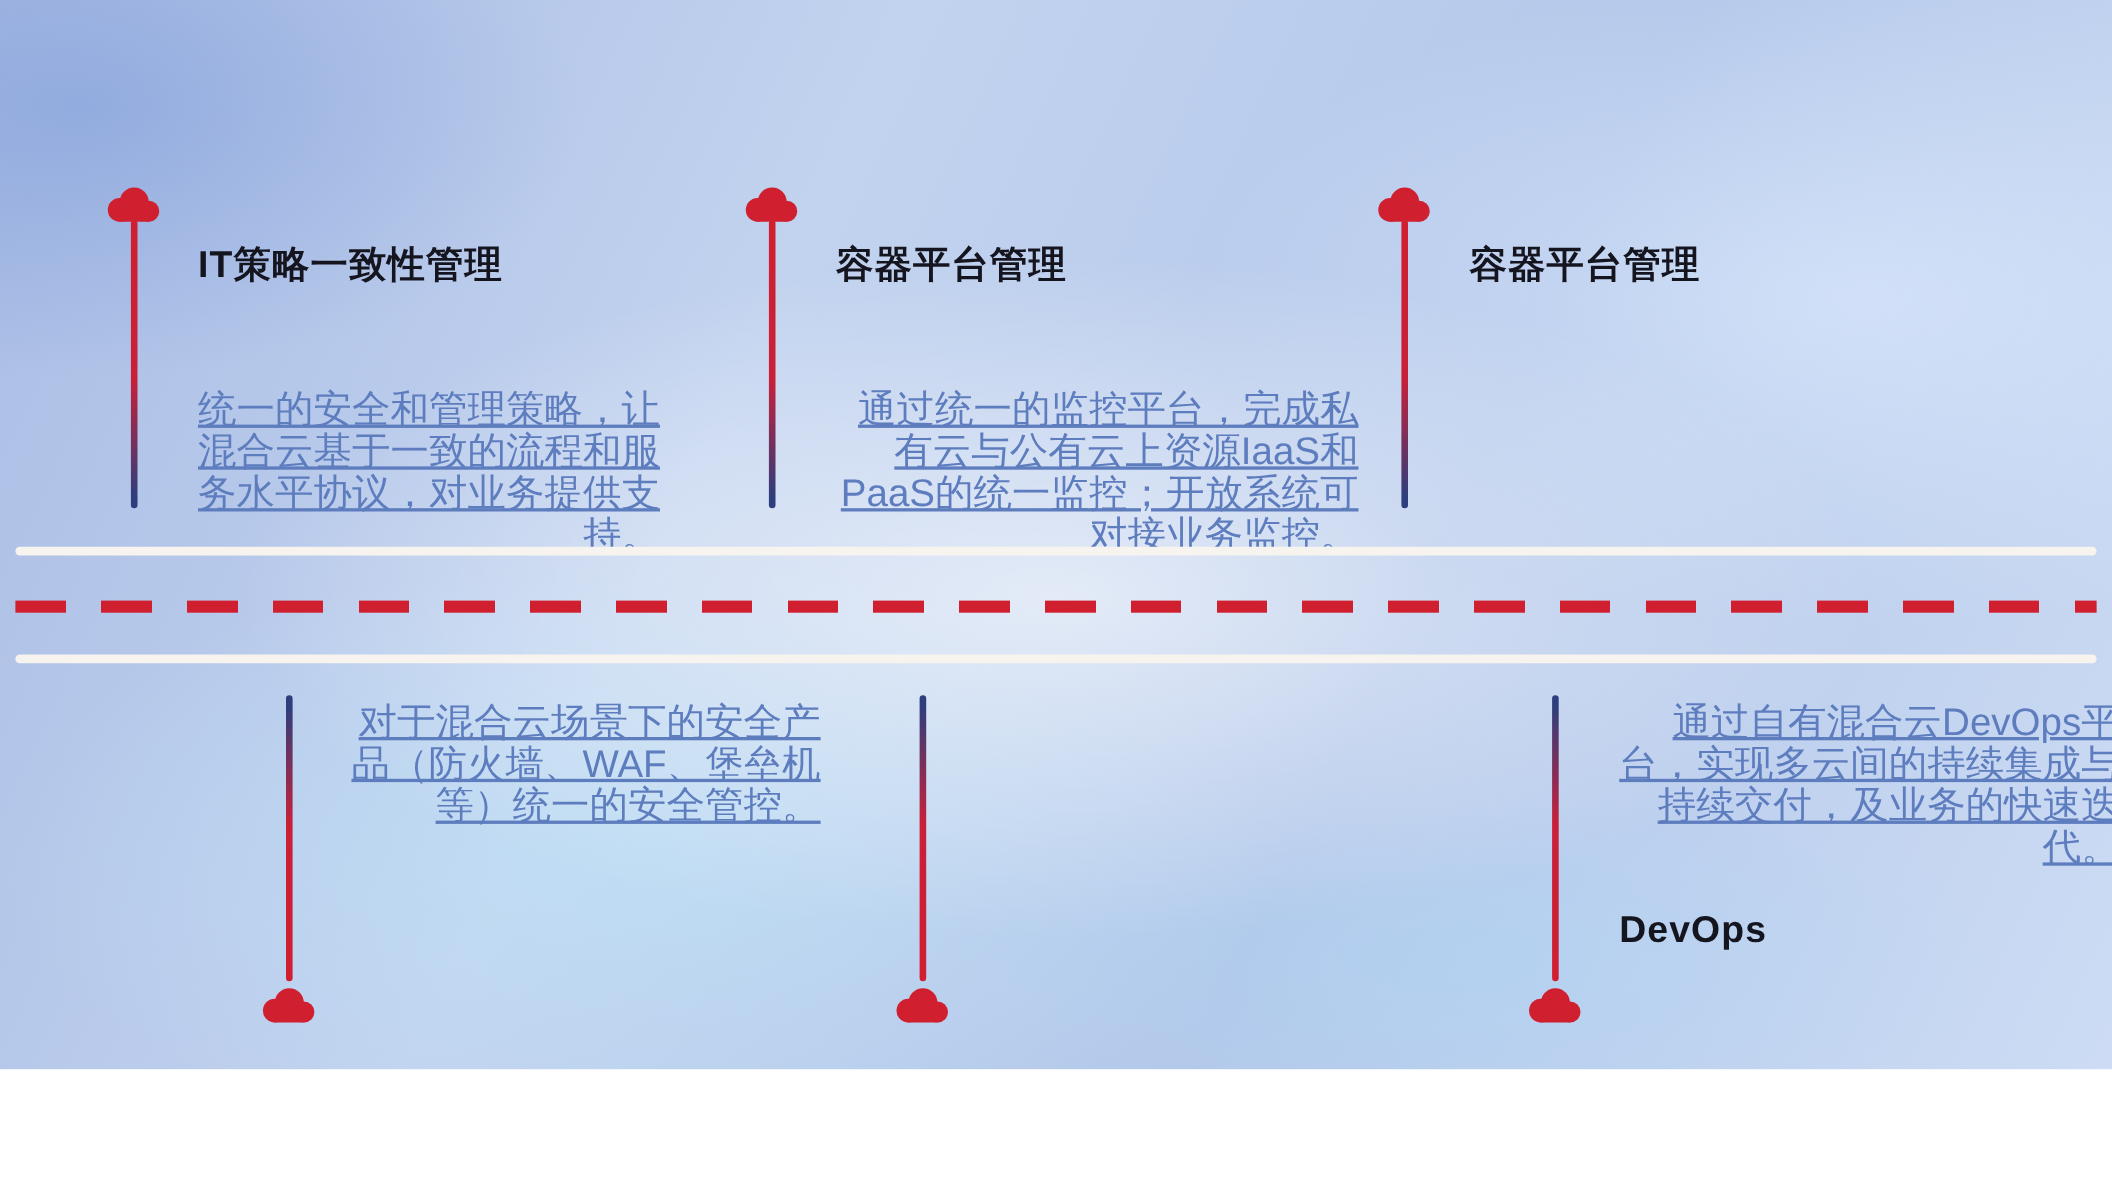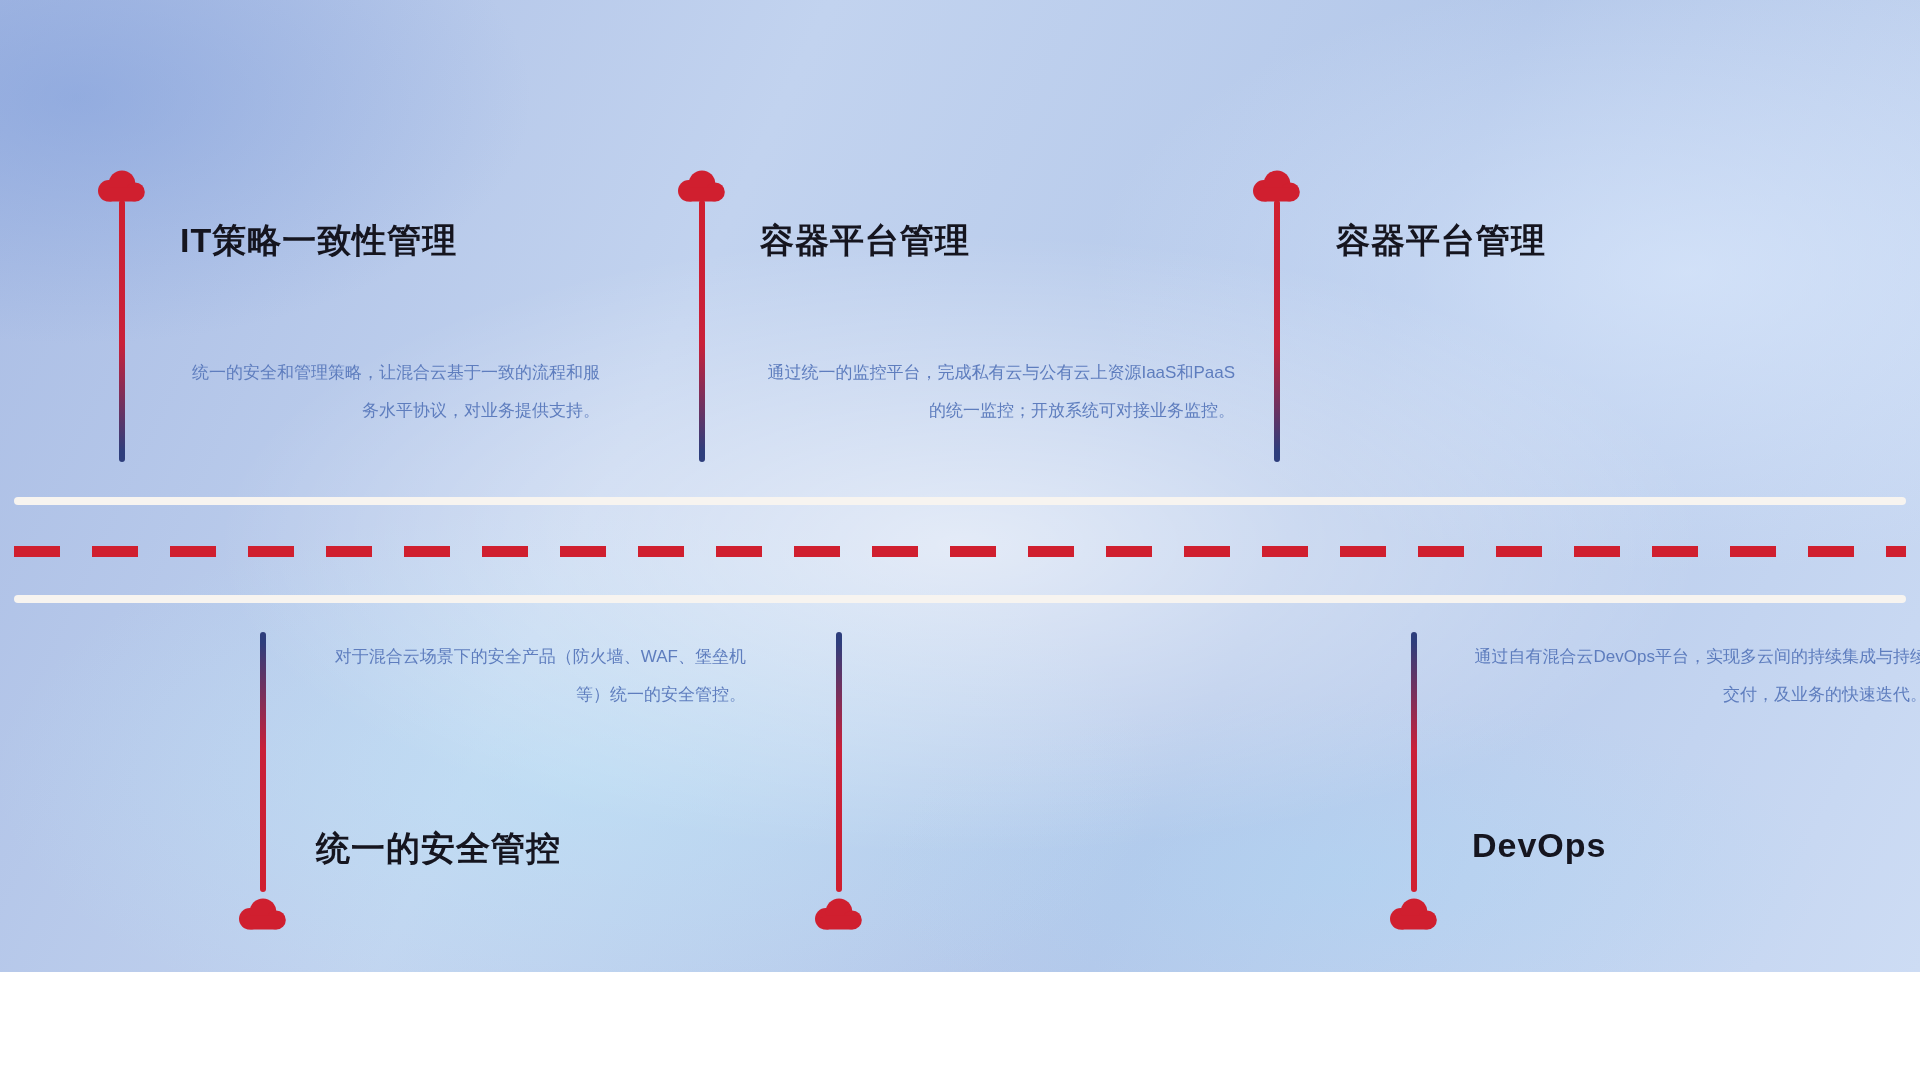--- a/index.html
+++ b/index.html
@@ -15,21 +15,21 @@
       radial-gradient(700px 380px at 4% 10%, rgba(115,148,215,.45), rgba(115,148,215,0) 65%),
       radial-gradient(800px 300px at 70% 90%, rgba(170,215,245,.40), rgba(170,215,245,0) 60%),
       linear-gradient(115deg, #a9bce4 0%, #c2d3ef 35%, #b4c8ea 65%, #cddcf4 100%);
     text-align: right;
   }
   .cloud{position:absolute;color:#d01f2f;line-height:0;}
   .vline{position:absolute;width:6px;border-radius:3px;}
   .vline.down{background:linear-gradient(180deg,#d01f2f 0%,#c92039 55%,#2e3e7c 96%);}
   .vline.up{background:linear-gradient(0deg,#d01f2f 0%,#c92039 55%,#2e3e7c 96%);}
   .title{position:absolute;font-size:34px;font-weight:bold;color:#15151f;letter-spacing:1px;white-space:nowrap;}
-  .desc{position:absolute;font-size:17px;line-height:38px;color:#5e7dbe;}
+  .desc{position:absolute;font-size:35px;line-height:38px;color:#5e7dbe;text-decoration:underline;}
   .road-line{position:absolute;left:14px;right:14px;height:8px;background:#f7f4f0;border-radius:4px;}
   .road-dash{position:absolute;left:14px;right:14px;height:11px;
     background:repeating-linear-gradient(90deg,#d01f2f 0,#d01f2f 46px,transparent 46px,transparent 78px);}
   
   .t1-cloud{left:93px;top:168px;}   .t1-line{left:119px;top:200px;height:262px;}
   .t1-title{left:180px;top:218px;}  .t1-desc{left:180px;top:354px;width:420px;}
   .t2-cloud{left:673px;top:168px;}  .t2-line{left:699px;top:200px;height:262px;}
   .t2-title{left:760px;top:218px;}  .t2-desc{left:760px;top:354px;width:475px;}
   .t3-cloud{left:1248px;top:168px;} .t3-line{left:1274px;top:200px;height:262px;}
   .t3-title{left:1336px;top:218px;} .t3-desc{left:1336px;top:354px;width:430px;}
@@ -88,21 +88,20 @@
   </span>
   <div class="vline down t3-line"></div>
   <div class="title t3-title">容器平台管理</div>
 
   <div class="road-line road-top"></div>
   <div class="road-dash road-mid"></div>
   <div class="road-line road-bottom"></div>
 
   <div class="vline up b1-line"></div>
   <div class="desc b1-desc">对于混合云场景下的安全产品（防火墙、WAF、堡垒机等）统一的安全管控。</div>
-  <div class="title b1-title">统一的安全管控</div>
   <span class="cloud b1-cloud">
     <svg viewBox="0 0 48 30" width="58" height="36" aria-hidden="true">
       <g fill="currentColor">
         <circle cx="13" cy="19" r="9"></circle>
           <circle cx="24" cy="13" r="11"></circle>
         <circle cx="35" cy="20" r="8"></circle>
           <rect x="8" y="16" width="32" height="12" rx="6"></rect>
       </g>
     </svg>
   </span>

